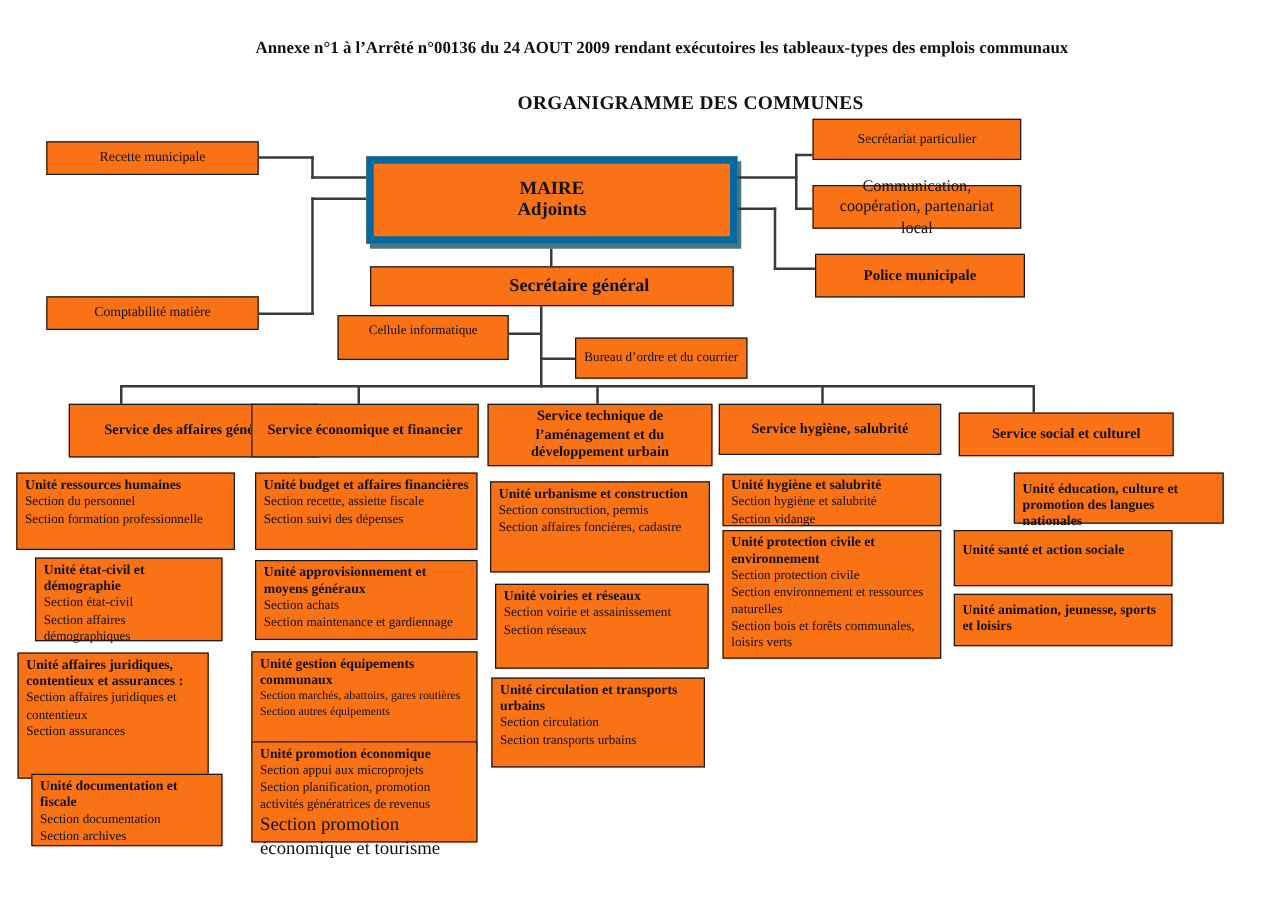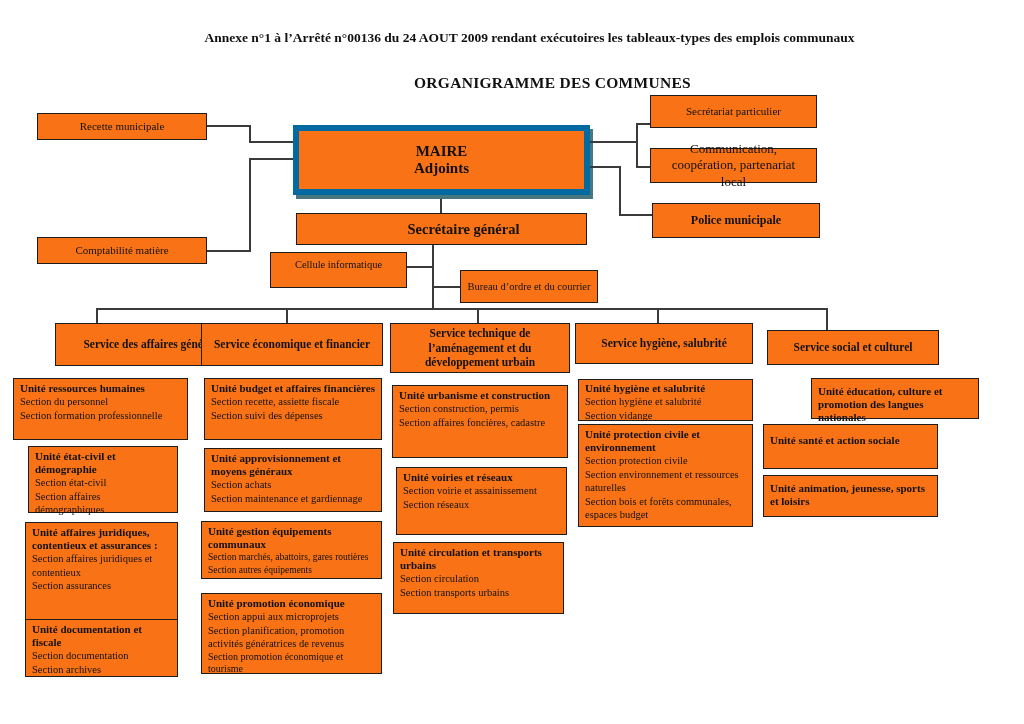--- a/index.html
+++ b/index.html
@@ -92,51 +92,51 @@
   <div class="box unit" style="left:13px;top:378px;width:175px;height:62px;">
     <div class="unit-title">Unité ressources humaines</div>
     <div class="section">Section du personnel</div>
     <div class="section">Section formation professionnelle</div>
   </div>
   <div class="box unit" style="left:28px;top:446px;width:150px;height:67px;">
     <div class="unit-title">Unité état-civil et démographie</div>
     <div class="section">Section état-civil</div>
     <div class="section">Section affaires démographiques</div>
   </div>
-  <div class="box unit" style="left:25px;top:522px;width:153px;height:101px;">
+  <div class="box unit" style="left:14px;top:522px;width:153px;height:101px;">
     <div class="unit-title">Unité affaires juridiques, contentieux et assurances :</div>
     <div class="section">Section affaires juridiques et contentieux</div>
     <div class="section">Section assurances</div>
   </div>
   <div class="box unit" style="left:25px;top:619px;width:153px;height:58px;">
     <div class="unit-title">Unité documentation et fiscale</div>
     <div class="section">Section documentation</div>
     <div class="section">Section archives</div>
   </div>
 
   <div class="box unit" style="left:204px;top:378px;width:178px;height:62px;">
     <div class="unit-title">Unité budget et affaires financières</div>
     <div class="section">Section recette, assiette fiscale</div>
     <div class="section">Section suivi des dépenses</div>
   </div>
   <div class="box unit" style="left:204px;top:448px;width:178px;height:64px;">
     <div class="unit-title">Unité approvisionnement et moyens généraux</div>
     <div class="section">Section achats</div>
     <div class="section">Section maintenance et gardiennage</div>
   </div>
-  <div class="box unit small-sections" style="left:201px;top:521px;width:181px;height:58px;">
+  <div class="box unit small-sections" style="left:201px;top:521px;width:181px;height:80px;">
     <div class="unit-title">Unité gestion équipements communaux</div>
     <div class="section">Section marchés, abattoirs, gares routières</div>
     <div class="section">Section autres équipements</div>
   </div>
   <div class="box unit" style="left:201px;top:593px;width:181px;height:81px;">
     <div class="unit-title">Unité promotion économique</div>
     <div class="section">Section appui aux microprojets</div>
     <div class="section">Section planification, promotion activités génératrices de revenus</div>
-    <div class="section" style="font-size:10px;">Section promotion économique et tourisme</div>
+    <div class="section" style="font-size:15px;">Section promotion économique et tourisme</div>
   </div>
 
   <div class="box unit" style="left:392px;top:385px;width:176px;height:73px;">
     <div class="unit-title">Unité urbanisme et construction</div>
     <div class="section">Section construction, permis</div>
     <div class="section">Section affaires foncières, cadastre</div>
   </div>
   <div class="box unit" style="left:396px;top:467px;width:171px;height:68px;">
     <div class="unit-title">Unité voiries et réseaux</div>
     <div class="section">Section voirie et assainissement</div>
@@ -150,21 +150,21 @@
 
   <div class="box unit" style="left:578px;top:379px;width:175px;height:42px;padding-top:2px;">
     <div class="unit-title">Unité hygiène et salubrité</div>
     <div class="section">Section hygiène et salubrité</div>
     <div class="section">Section vidange</div>
   </div>
   <div class="box unit" style="left:578px;top:424px;width:175px;height:103px;">
     <div class="unit-title">Unité protection civile et environnement</div>
     <div class="section">Section protection civile</div>
     <div class="section">Section environnement et ressources naturelles</div>
-    <div class="section">Section bois et forêts communales, espaces budget</div>
+    <div class="section">Section bois et forêts communales, loisirs verts</div>
   </div>
 
   <div class="box unit" style="left:763px;top:378px;width:168px;height:41px;padding-top:6px;margin-left:48px;">
     <div class="unit-title">Unité éducation, culture et promotion des langues nationales</div>
   </div>
   <div class="box unit" style="left:763px;top:424px;width:175px;height:45px;padding-top:9px;">
     <div class="unit-title">Unité santé et action sociale</div>
   </div>
   <div class="box unit" style="left:763px;top:475px;width:175px;height:42px;padding-top:6px;">
     <div class="unit-title">Unité animation, jeunesse, sports et loisirs</div>

